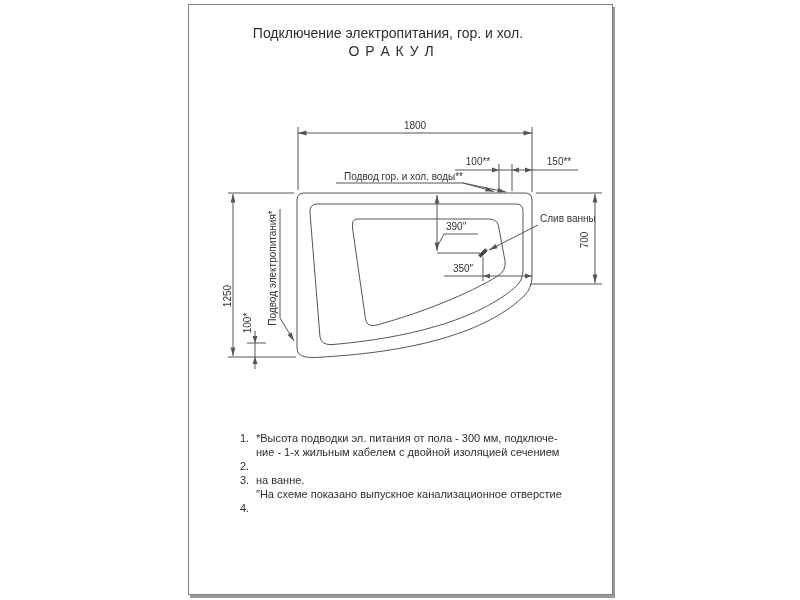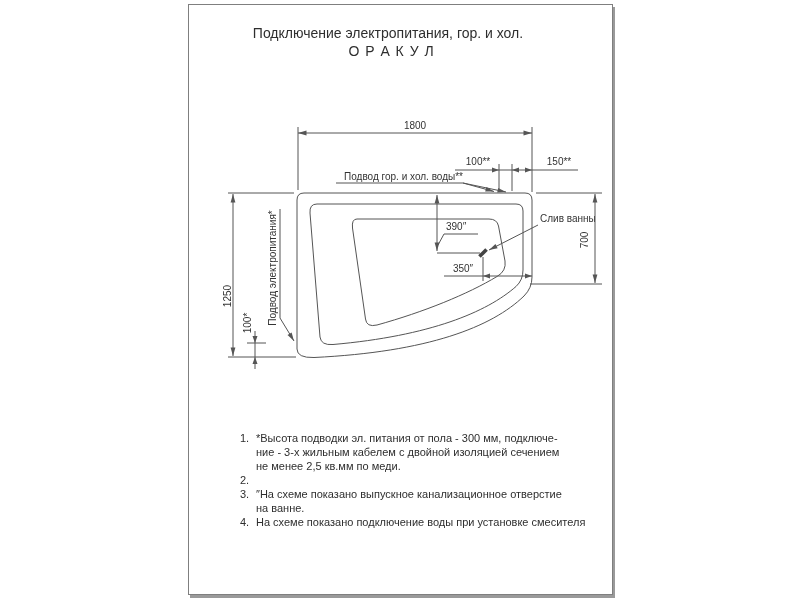--- a/index.html
+++ b/index.html
@@ -123,33 +123,31 @@
     <line x1="280" y1="209" x2="280" y2="318" stroke="#555555" stroke-width="1"></line>
     <line x1="280" y1="318" x2="294" y2="341" stroke="#555555" stroke-width="1" marker-end="url(#arr)"></line>
   </g>
 </svg>
 
 <div class="notes">
   <div class="note">
     <span class="num">1.</span>
     <span class="lines">
       <div>*Высота подводки эл. питания от пола - 300 мм, подключе-</div>
-      <div>ние - 3-х жильным кабелем с двойной изоляцией сечением</div>
-      <div>не менее 2,5 кв.мм по меди.</div>
+      <div>ние - 1-х жильным кабелем с двойной изоляцией сечением</div>
     </span>
   </div>
   <div class="note">
     <span class="num">2.</span>
   </div>
   <div class="note">
     <span class="num">3.</span>
     <span class="lines">
+      <div>на ванне.</div>
       <div>″На схеме показано выпускное канализационное отверстие</div>
-      <div>на ванне.</div>
     </span>
   </div>
   <div class="note">
     <span class="num">4.</span>
     <span class="lines">
-      <div>На схеме показано подключение воды при установке смесителя</div>
     </span>
   </div>
 </div>
 
 </body></html>

